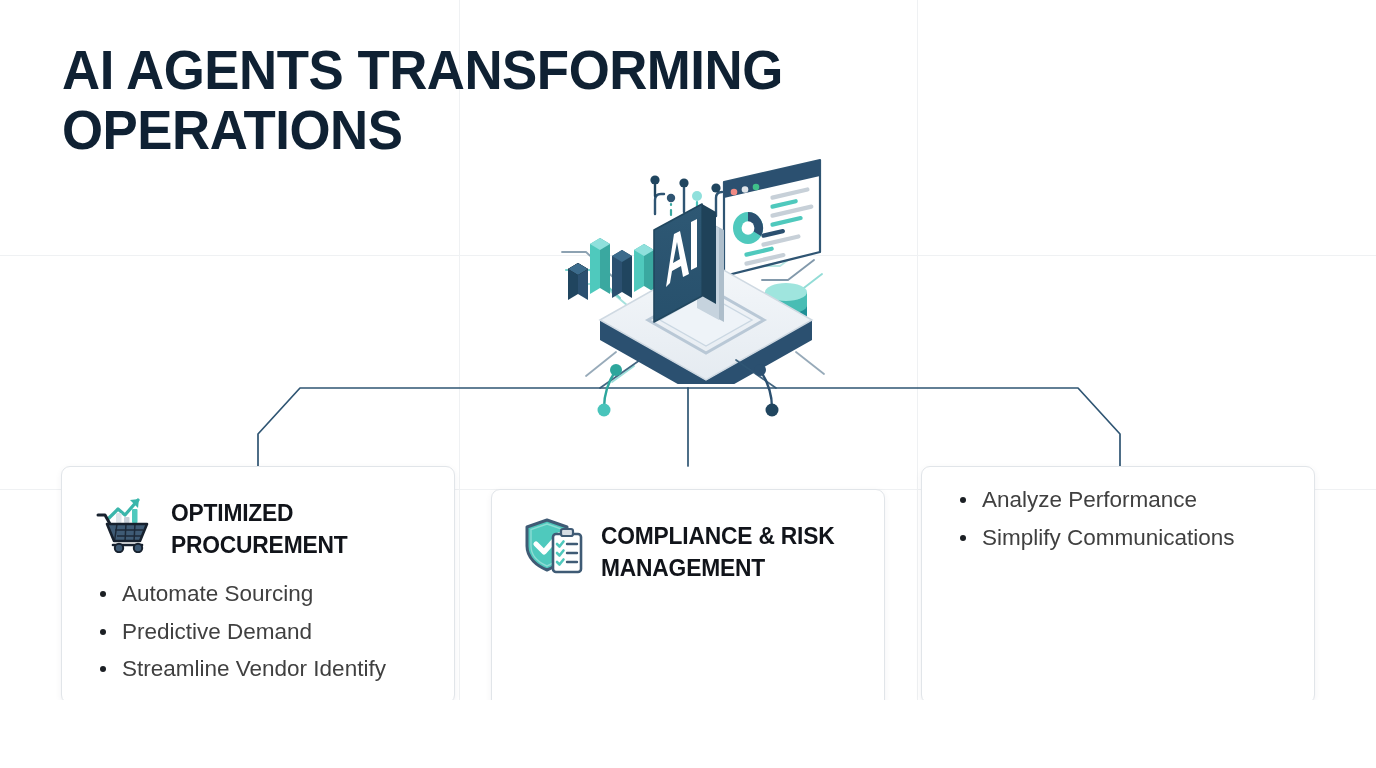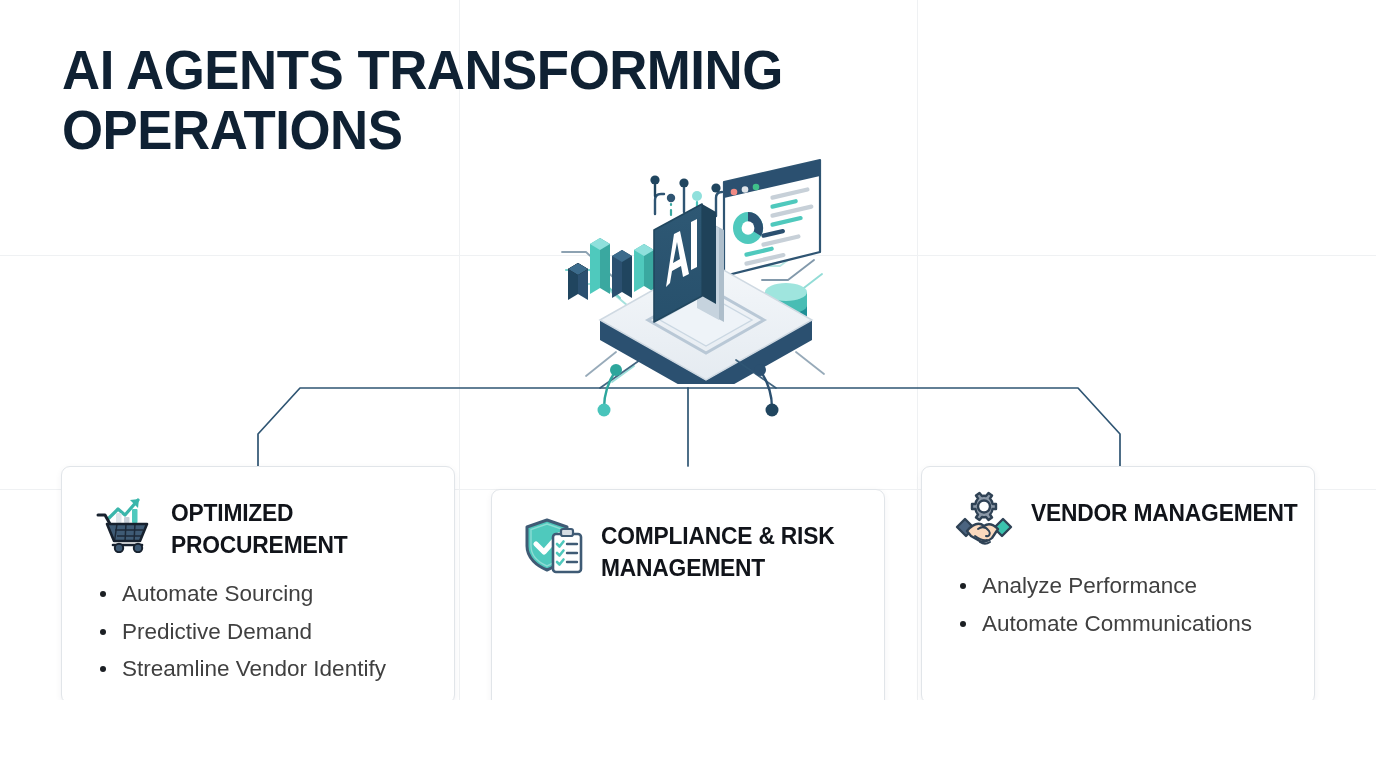--- a/index.html
+++ b/index.html
@@ -403,44 +403,23 @@
               <line x1="44" y1="39" x2="54" y2="39"></line>
               <line x1="44" y1="48" x2="54" y2="48"></line>
             </g>
           </svg>
         </div>
         <h2 class="card-title">Compliance &amp; Risk Management</h2>
       </div>
     </div>
 
     <div class="card c3">
-      <div class="card-head">
-        <div class="card-icon">
-          <svg width="62" height="62" viewBox="0 0 62 62" xmlns="http://www.w3.org/2000/svg">
-
-            <g transform="translate(31,17)">
-              <path d="M-12 -4 L-8.5 -4 A8.5 8.5 0 0 1 -6 -9.5 L-8 -12.5 L-4.5 -15 L-2 -12 A8.5 8.5 0 0 1 2 -12 L4.5 -15 L8 -12.5 L6 -9.5 A8.5 8.5 0 0 1 8.5 -4 L12 -4 L12 1 L8.5 1 A8.5 8.5 0 0 1 6 6.5 L8 9.5 L4.5 12 L2 9 A8.5 8.5 0 0 1 -2 9 L-4.5 12 L-8 9.5 L-6 6.5 A8.5 8.5 0 0 1 -8.5 1 L-12 1 Z" fill="#8c99a8" stroke="#2f4255" stroke-width="2.4" stroke-linejoin="round"></path>
-              <circle cx="0" cy="-1.5" r="6" fill="#ffffff" stroke="#2f4255" stroke-width="2.4"></circle>
-            </g>
-
-            <path d="M4 36 L12 28 L21 37 L13 45 Z" fill="#4b6480" stroke="#2f4255" stroke-width="2.4" stroke-linejoin="round"></path>
-
-            <path d="M58 36 L50 28 L41 37 L49 45 Z" fill="#3bc2ae" stroke="#2f4255" stroke-width="2.4" stroke-linejoin="round"></path>
-
-            <path d="M14 40 C20 33 26 31 31 35 C35 32 40 33 45 38 L39 47 C35 51 29 52 25 49 L18 45 Z" fill="#fbd9bd" stroke="#2f4255" stroke-width="2.4" stroke-linejoin="round"></path>
-            <path d="M25 38 C29 35 33 36 36 40 C38 43 36 46 33 45" fill="none" stroke="#2f4255" stroke-width="2" stroke-linecap="round"></path>
-            <path d="M22 45 C26 48 30 50 34 49" fill="none" stroke="#2f4255" stroke-width="2" stroke-linecap="round"></path>
-            <path d="M27 51 C30 53 34 53 37 51" fill="none" stroke="#2f4255" stroke-width="2" stroke-linecap="round"></path>
-          </svg>
-        </div>
-        <h2 class="card-title">Vendor Management</h2>
-      </div>
       <ul class="bullets">
         <li>Analyze Performance</li>
-        <li>Automate Communications</li>
+        <li>Simplify Communications</li>
       </ul>
     </div>
   </div>
 
   <div class="footer-dot"></div>
   <div class="brand-mark">
     <svg width="48" height="36" viewBox="0 0 48 36" xmlns="http://www.w3.org/2000/svg">
       <g fill="#c3c7cc">
         <polygon points="6,26 14,6 20,6 12,26"></polygon>
         <polygon points="18,26 26,6 32,6 24,26"></polygon>

